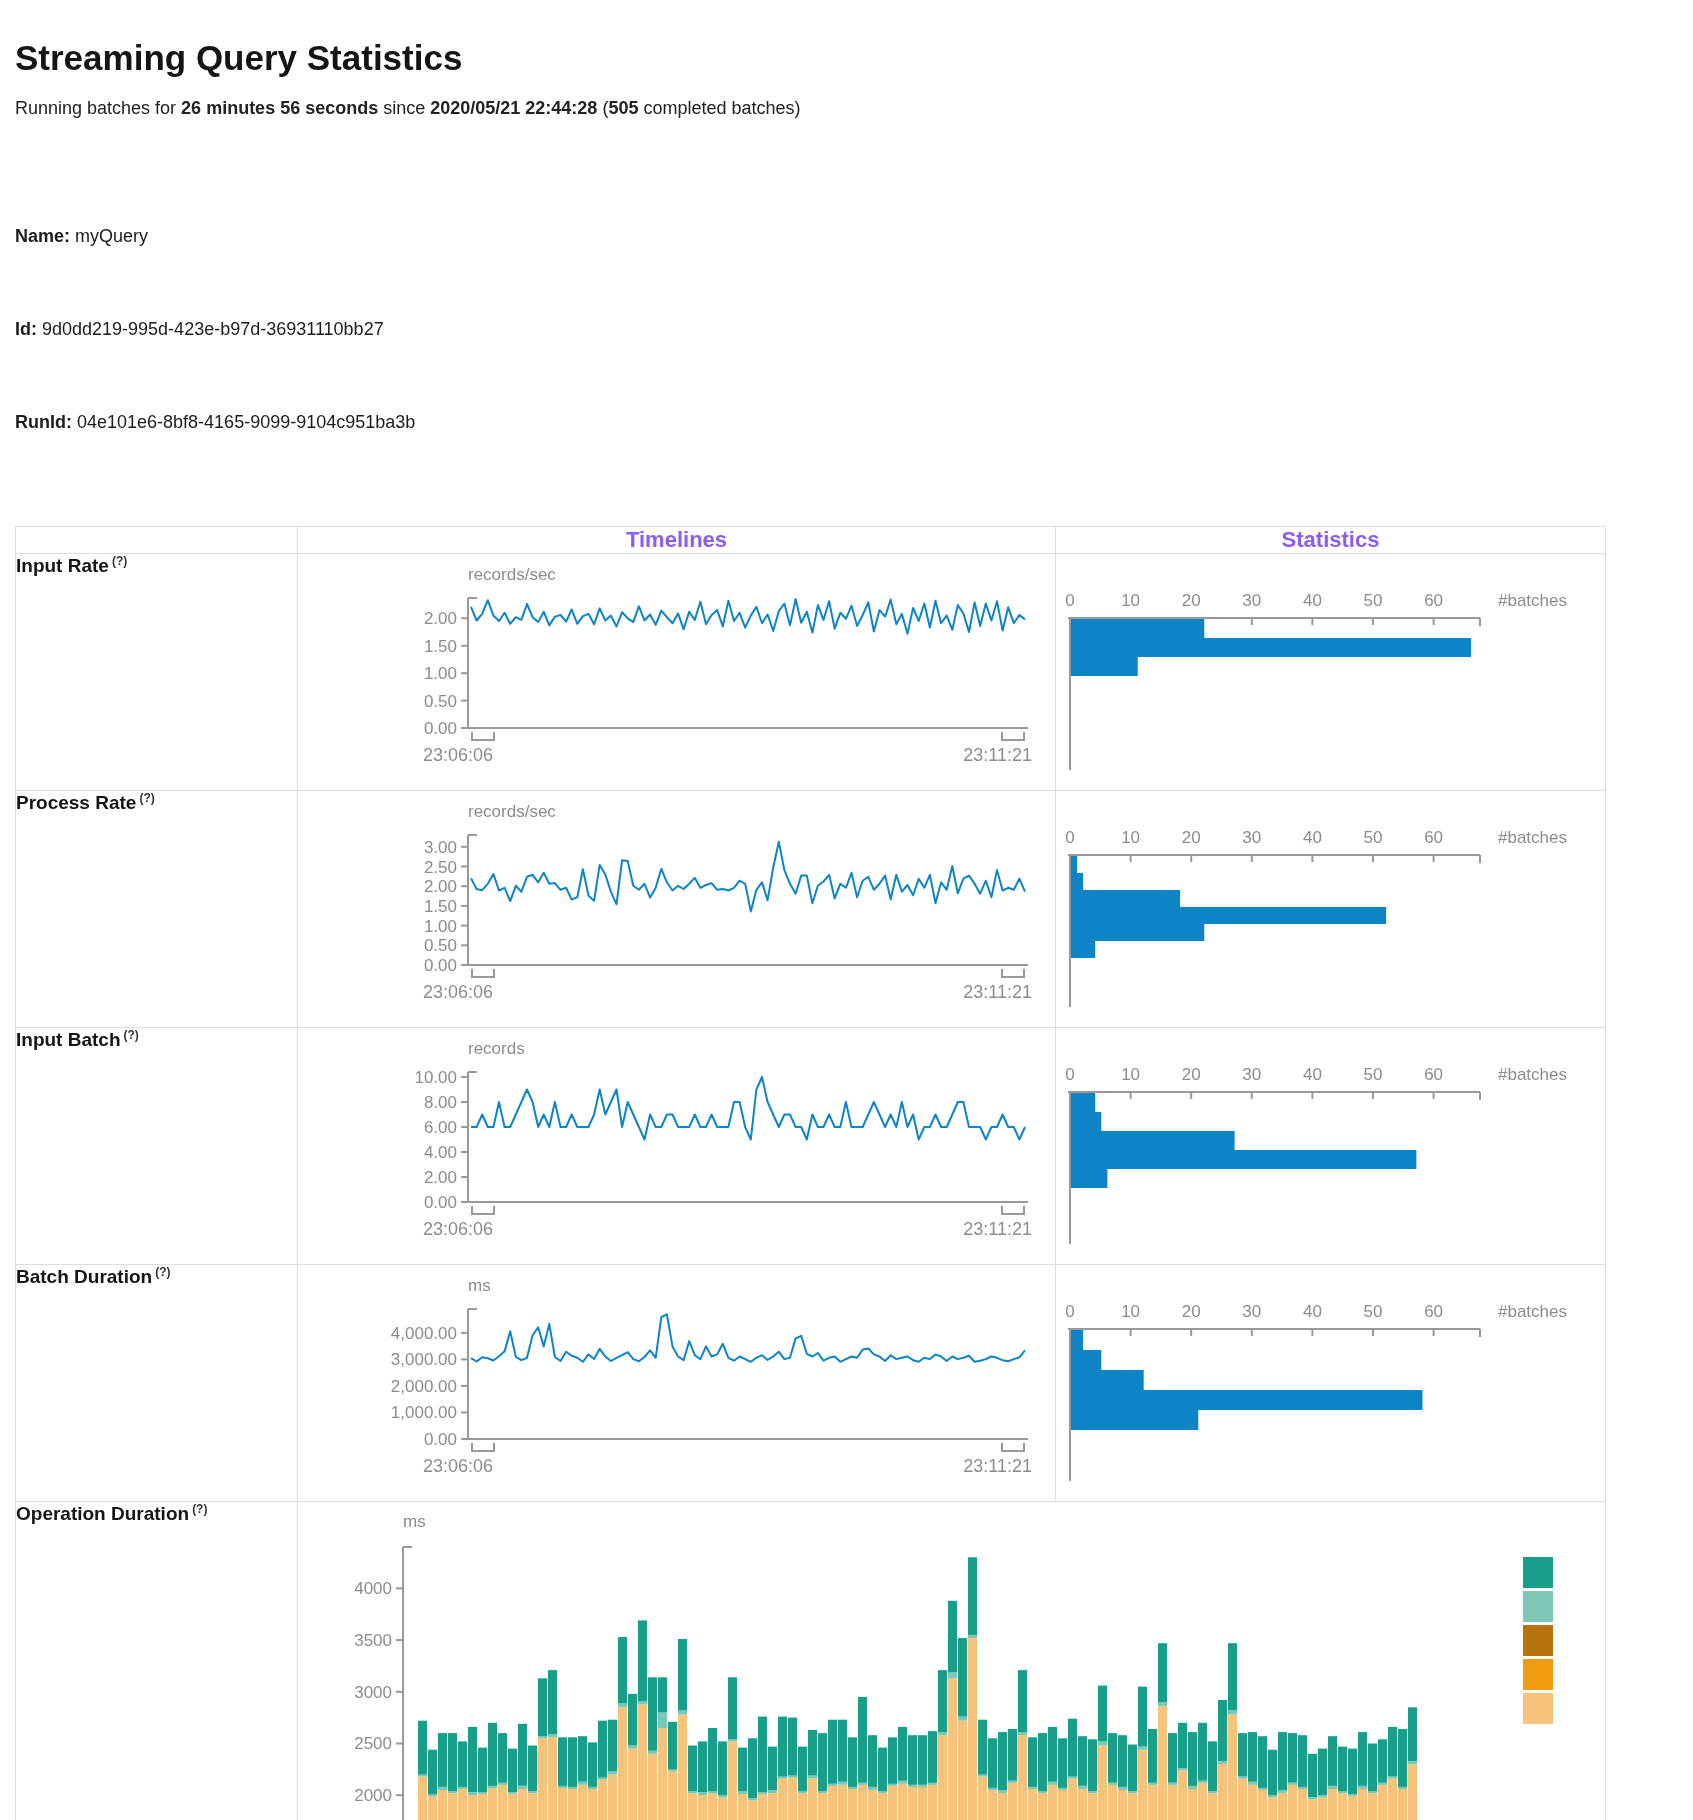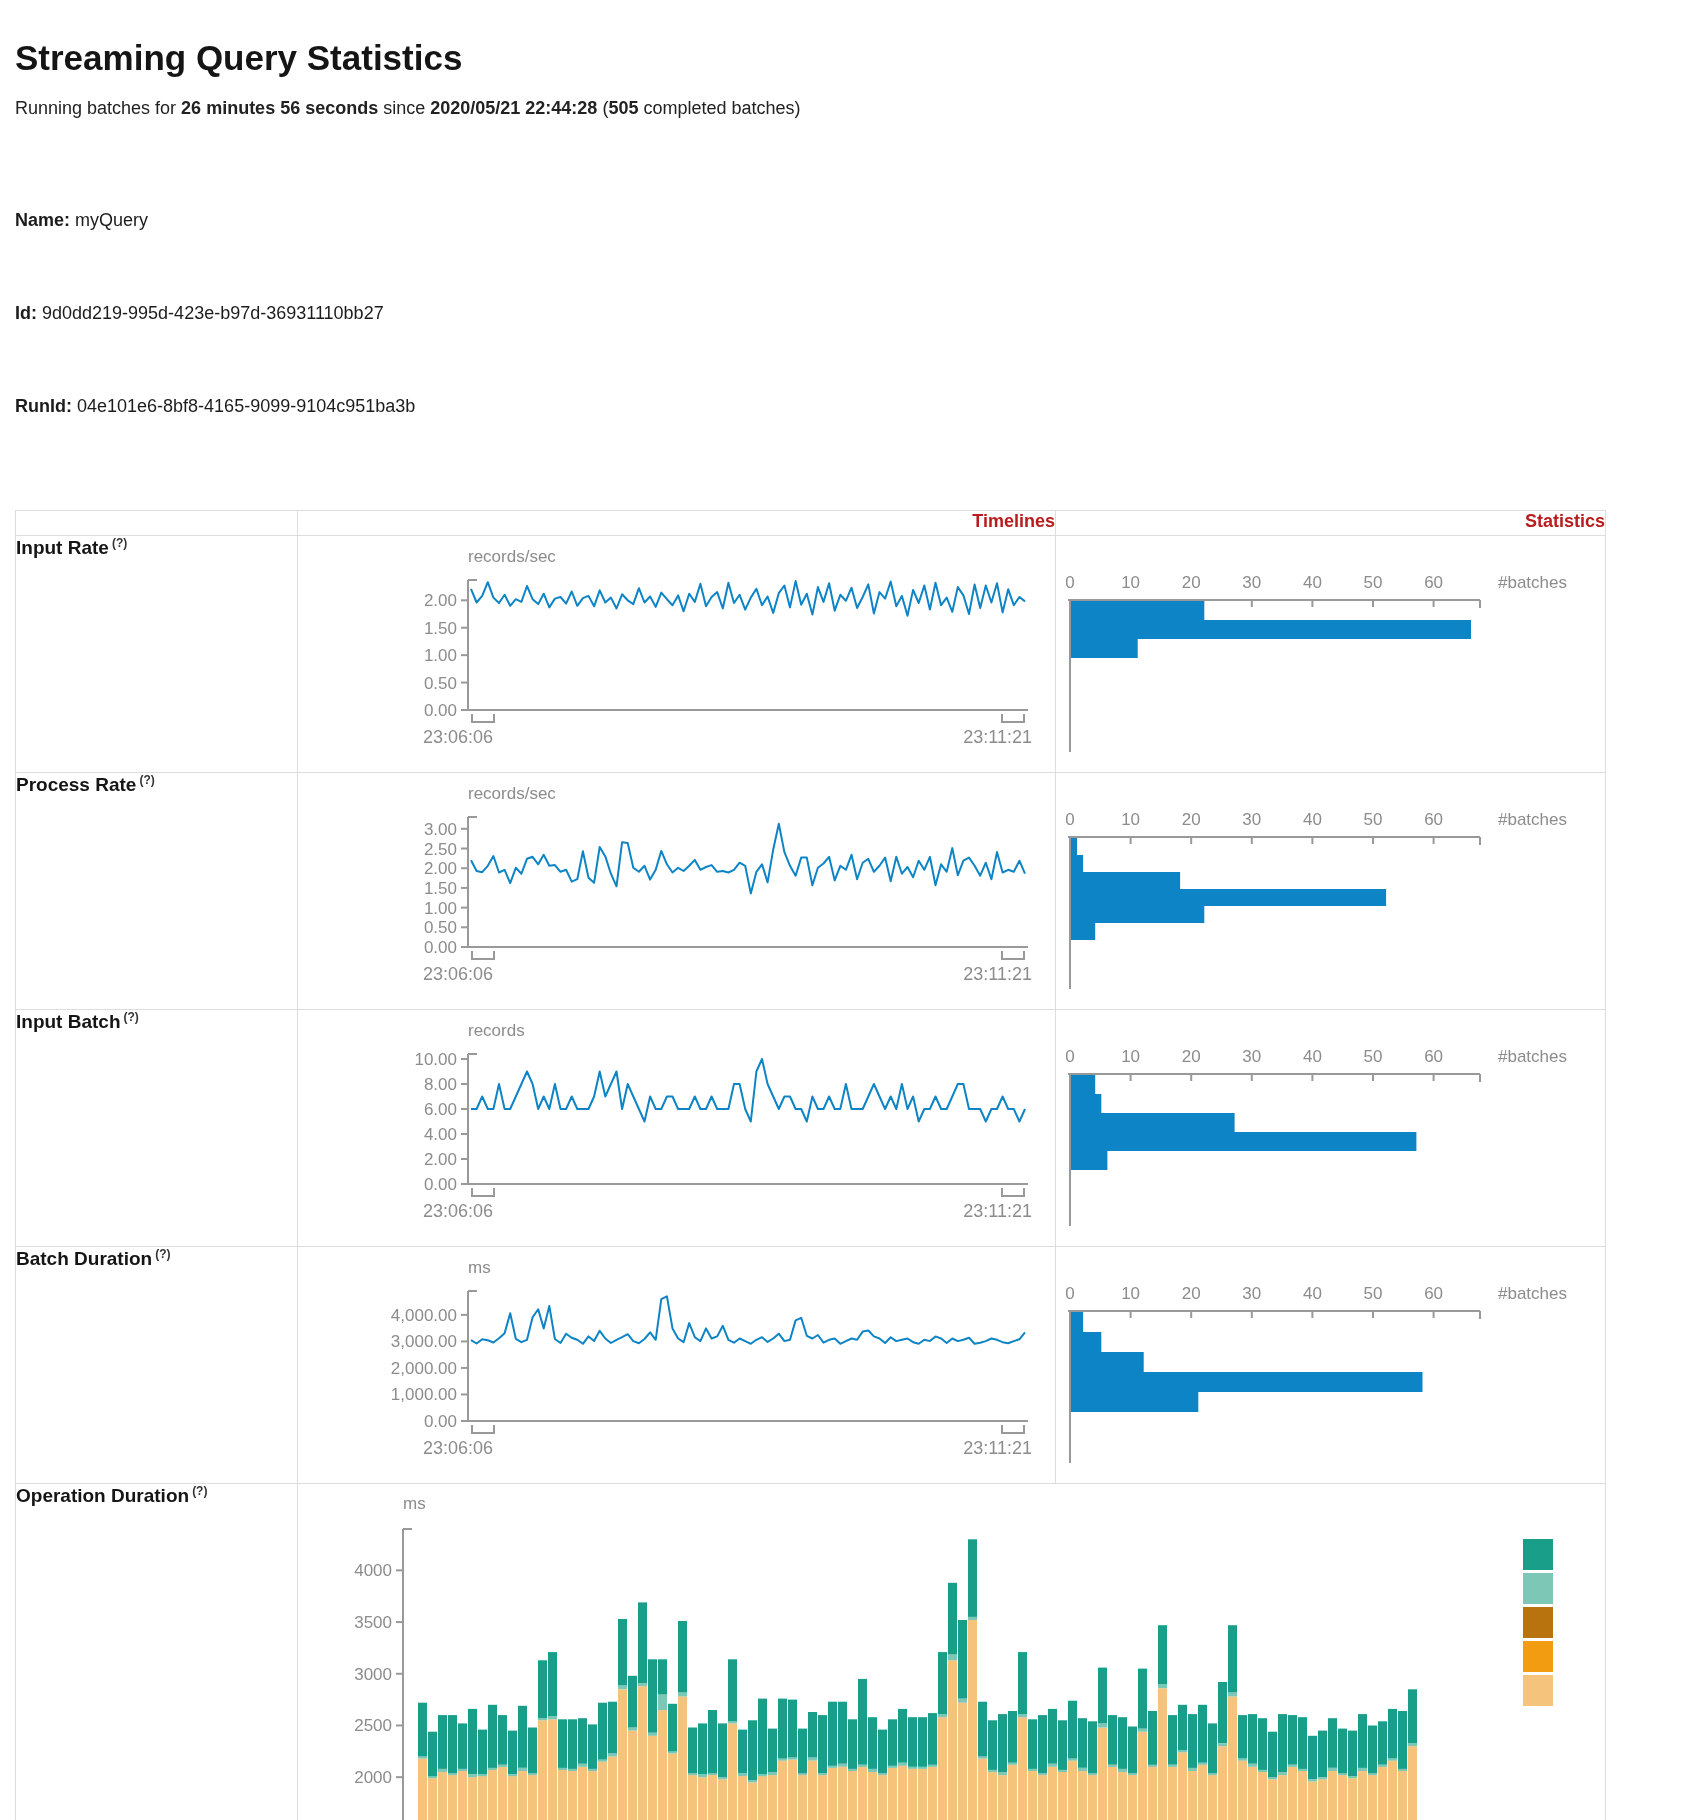--- a/index.html
+++ b/index.html
@@ -1,25 +1,25 @@
 <!DOCTYPE html>
 <html><head>
 <meta charset="utf-8">
 <style>
   html,body{margin:0;padding:0;background:#ffffff;color:#1c1c1c;
     font-family:"Liberation Sans","DejaVu Sans",sans-serif;}
   .wrap{width:1693px;padding:14px 0 0 15px;box-sizing:border-box;}
   h1.page-title{margin:24px 0 20px 0;font-size:35px;font-weight:bold;color:#151515;}
-  .subtitle{font-size:18px;color:#222;margin-bottom:24px;white-space:pre-wrap;}
+  .subtitle{font-size:18px;color:#222;margin-bottom:40px;white-space:pre-wrap;}
   .subtitle b{font-weight:bold;}
   .meta{font-size:18px;line-height:31px;margin-bottom:26px;white-space:pre-wrap;}
   .meta .lbl{font-weight:bold;}
   table.stats{border-collapse:collapse;table-layout:fixed;width:1590px;margin-top:10px;}
   table.stats td,table.stats th{border:1px solid #dddddd;padding:0;vertical-align:top;}
-  th.colhead{font-size:18px;font-weight:bold;text-align:right;padding:16px 14px;color:#b91c1c;height:24px;}
+  th.colhead{font-size:22px;font-weight:bold;text-align:center;padding:16px 14px;color:#8b5cf6;height:24px;}
   td.rowlabel{vertical-align:middle;padding-left:16px;font-size:19px;font-weight:bold;color:#151515;}
   td.rowlabel sup{font-size:12px;font-weight:bold;color:#333;margin-left:3px;cursor:help;}
   .chart{display:block;}
   svg text{font-family:"Liberation Sans","DejaVu Sans",sans-serif;}
 </style>
 </head>
 <body>
 
 <div class="wrap">
   <h1 class="page-title">Streaming Query Statistics</h1>

